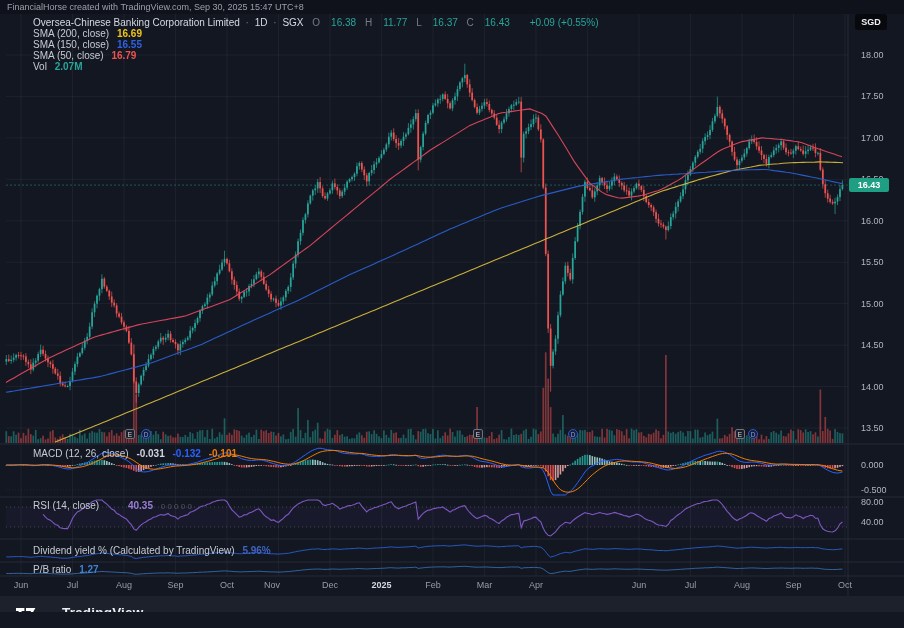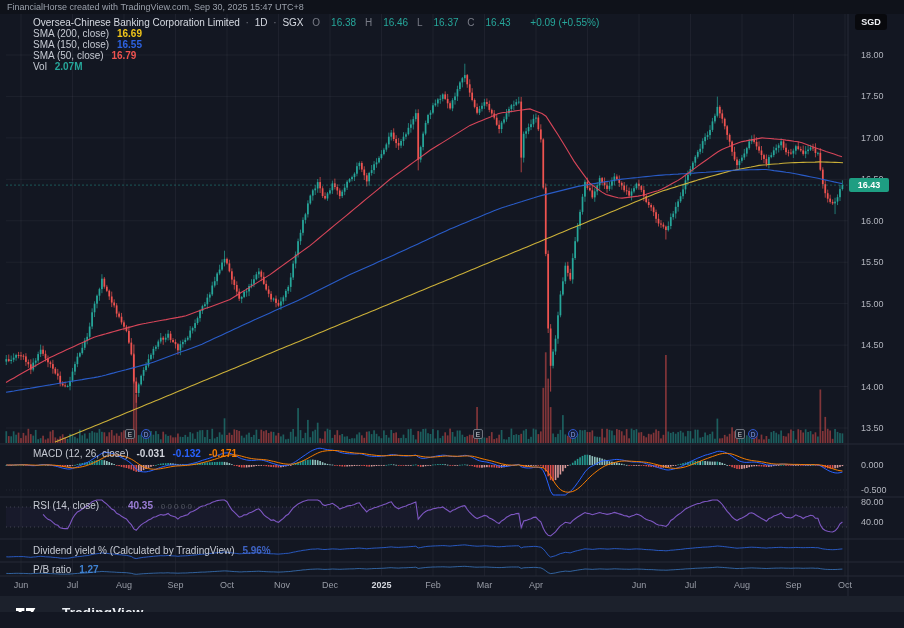--- a/index.html
+++ b/index.html
@@ -1458,21 +1458,21 @@
       <line x1="848" y1="14" x2="848" y2="596" stroke="#262b36" stroke-width="1"></line>
     </svg>
 
   <div class="lg" style="top:17px">
     <span class="t">Oversea-Chinese Banking Corporation Limited</span>
     <span class="sep">·</span>
     <span class="t">1D</span>
     <span class="sep">·</span>
     <span class="t">SGX</span>
     <span class="og"><span class="k">O</span><span class="v">16.38</span></span>
-    <span class="og"><span class="k">H</span><span class="v">16.46</span></span>
+    <span class="og"><span class="k">H</span><span class="v">11.77</span></span>
     <span class="og"><span class="k">L</span><span class="v">16.37</span></span>
     <span class="og"><span class="k">C</span><span class="v">16.43</span></span>
     <span class="v chg">+0.09 (+0.55%)</span>
   </div>
 
   <div class="lg" style="top:28px">
     <span class="lbl">SMA (200, close)</span>
     <span class="val" style="color: rgb(240, 197, 26); margin-top: 28px;">16.69</span>
   </div>
   <div class="lg" style="top:39px">
@@ -1485,21 +1485,21 @@
   </div>
   <div class="lg" style="top:61px">
     <span class="lbl">Vol</span>
     <span class="val" style="color: rgb(38, 166, 154);">2.07M</span>
   </div>
 
   <div class="lg" style="top:448px">
     <span class="lbl">MACD (12, 26, close)</span>
     <span class="val" style="color: rgb(209, 212, 220);">-0.031</span>
     <span class="val" style="color: rgb(41, 98, 255);">-0.132</span>
-    <span class="val" style="color: rgb(245, 124, 0);">-0.171</span>
+    <span class="val" style="color: rgb(245, 124, 0);">-0.101</span>
   </div>
   <div class="lg" style="top:500px">
     <span class="lbl">RSI (14, close)</span>
     <span class="val" style="color: rgb(155, 125, 214); margin-left: 26px;">40.35</span>
     <span class="dim">0  0  0  0  0</span>
   </div>
   <div class="lg" style="top:545px">
     <span class="lbl">Dividend yield % (Calculated by TradingView)</span>
     <span class="val" style="color: rgb(62, 99, 196); margin-top: 41px;">5.96%</span>
   </div>
@@ -1526,21 +1526,21 @@
       <div class="axis-label" style="top: 485px;">-0.500</div>
       <div class="axis-label" style="top: 497px;">80.00</div>
       <div class="axis-label" style="top: 517px;">40.00</div>
     </div>
   <div id="time-axis">
       <div class="month-label" style="left: 21px;">Jun</div>
       <div class="month-label" style="left: 72.5px;">Jul</div>
       <div class="month-label" style="left: 124px;">Aug</div>
       <div class="month-label" style="left: 175.5px;">Sep</div>
       <div class="month-label" style="left: 227px;">Oct</div>
-      <div class="month-label" style="left: 282px; text-align: center;">Nov</div>
+      <div class="month-label" style="left: 272px; text-align: center;">Nov</div>
       <div class="month-label" style="left: 330px;">Dec</div>
       <div class="month-label bold" style="left: 381.5px;">2025</div>
       <div class="month-label" style="left: 433px;">Feb</div>
       <div class="month-label" style="left: 484.5px;">Mar</div>
       <div class="month-label" style="left: 536px;">Apr</div>
       <div class="month-label" style="left: 587.5px; margin-top: 24px;">May</div>
       <div class="month-label" style="left: 639px;">Jun</div>
       <div class="month-label" style="left: 690.5px;">Jul</div>
       <div class="month-label" style="left: 742px;">Aug</div>
       <div class="month-label" style="left: 793.5px;">Sep</div>

